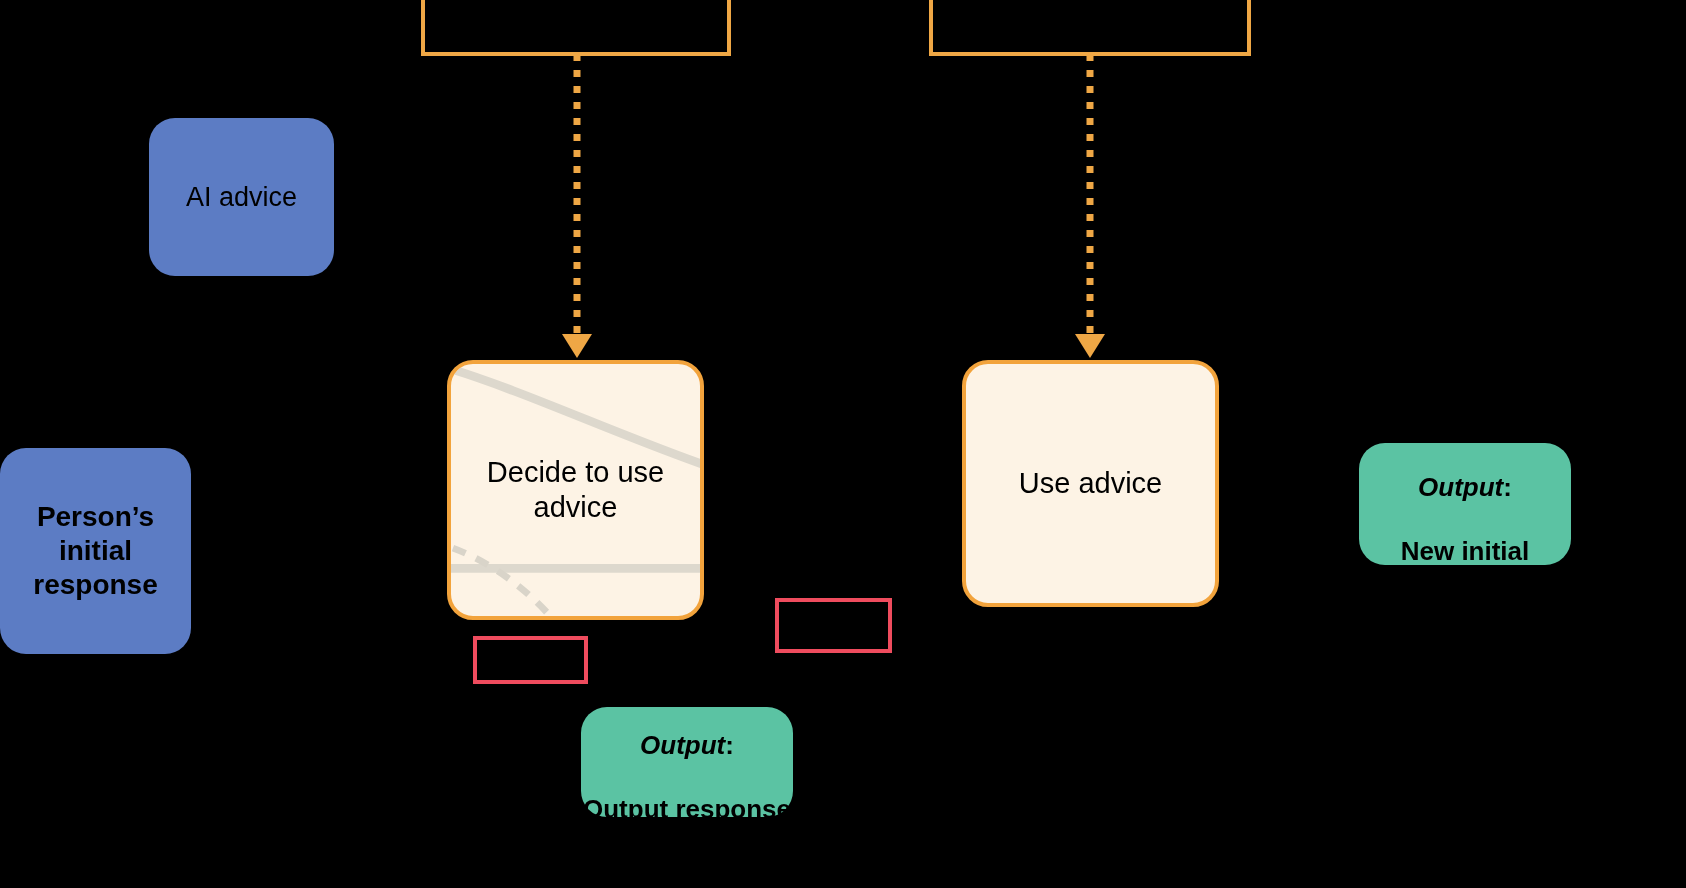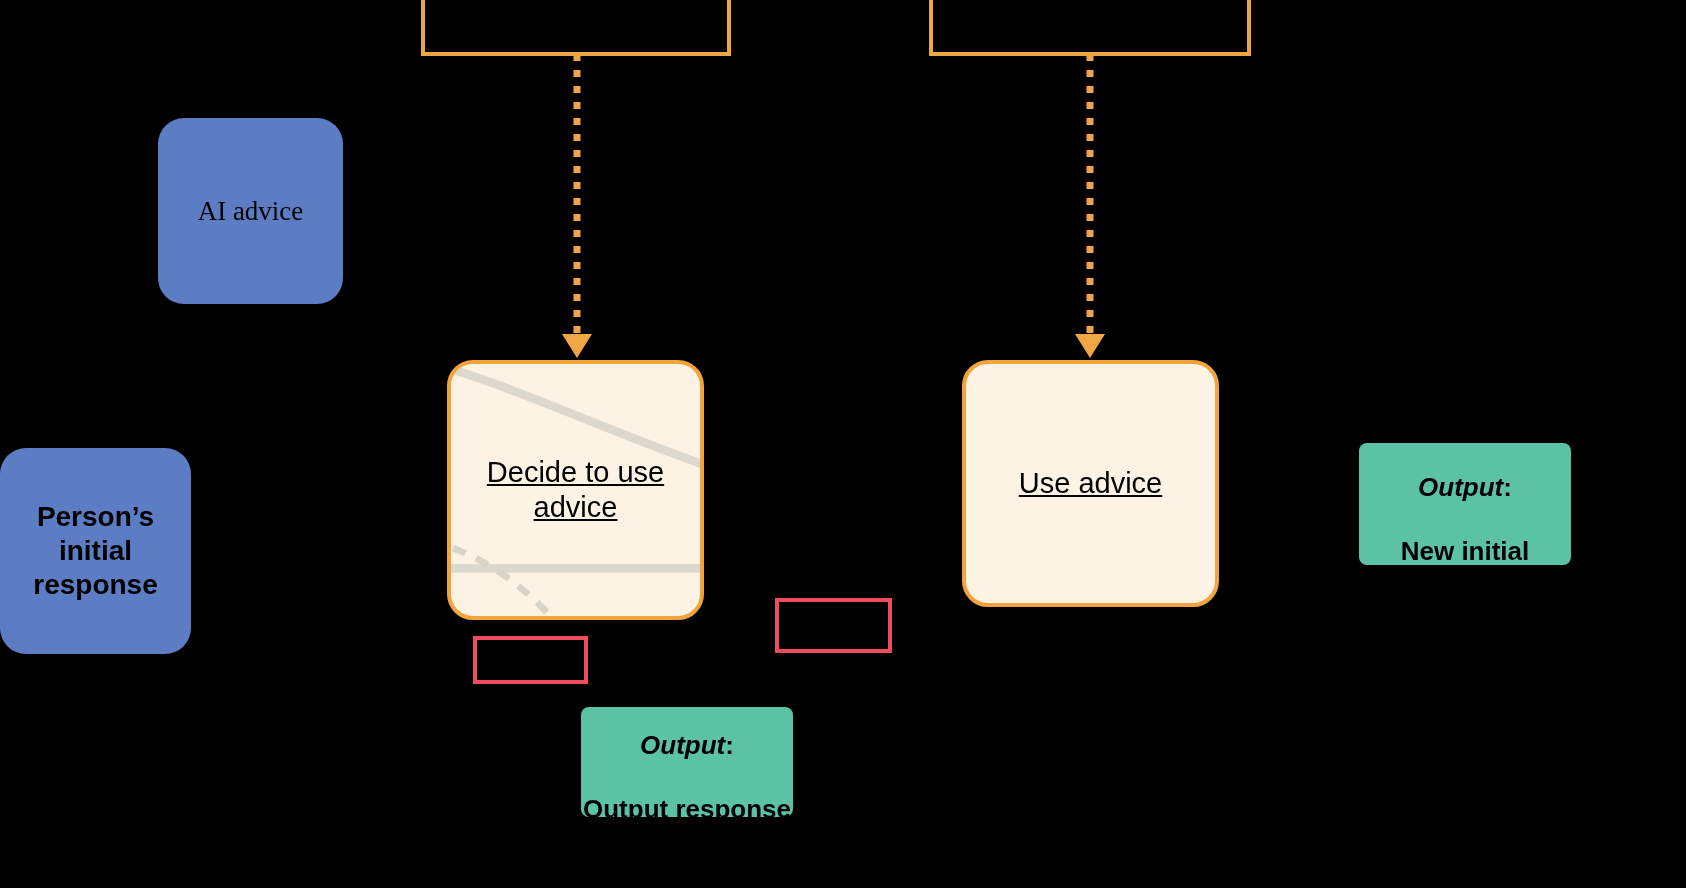--- a/index.html
+++ b/index.html
@@ -57,34 +57,34 @@
   .cream-box {
     position: absolute;
     background: #fdf3e5;
     border: 4px solid #f2a33c;
     border-radius: 26px;
     display: flex;
     align-items: center;
     justify-content: center;
     overflow: hidden;
   }
-  .cream-box .node-text { font-size: 29px; text-decoration: underline; }
+  .cream-box .node-text { font-size: 29px; }
 
   .cream-art {
     position: absolute;
     inset: 0;
     z-index: 1;
     pointer-events: none;
   }
 
   
   .green-box {
     position: absolute;
     background: #5bc3a3;
-    border-radius: 8px;
+    border-radius: 26px;
     display: flex;
     align-items: center;
     justify-content: center;
   }
   .green-box .node-text { font-size: 26px; font-weight: bold; }
   .out-label { font-style: italic; font-weight: bold; }
 
   
   .arrow {
     position: absolute;
@@ -107,21 +107,21 @@
   <svg class="arrow" style="left:552px; top:54px; width:50px; height:305px;" viewBox="0 0 50 305">
     <line x1="25" y1="0" x2="25" y2="280" stroke="#efa745" stroke-width="7" stroke-dasharray="7 9" stroke-linecap="butt"></line>
     <polygon points="10,280 40,280 25,304" fill="#efa745"></polygon>
   </svg>
 
   <svg class="arrow" style="left:1065px; top:54px; width:50px; height:305px;" viewBox="0 0 50 305">
     <line x1="25" y1="0" x2="25" y2="280" stroke="#efa745" stroke-width="7" stroke-dasharray="7 9" stroke-linecap="butt"></line>
     <polygon points="10,280 40,280 25,304" fill="#efa745"></polygon>
   </svg>
 
-  <div class="blue-box" style="left:158px; top:118px; width:185px; height:186px;font-family:Liberation Serif, serif;">
+  <div class="blue-box" style="left:149px; top:118px; width:185px; height:158px;">
     <span class="node-text">AI advice</span>
   </div>
 
   <div class="blue-box bold" style="left:0px; top:448px; width:191px; height:206px;">
     <span class="node-text">Person’s
 initial
 response</span>
   </div>
 
   <div class="cream-box" style="left:447px; top:360px; width:257px; height:260px;">

